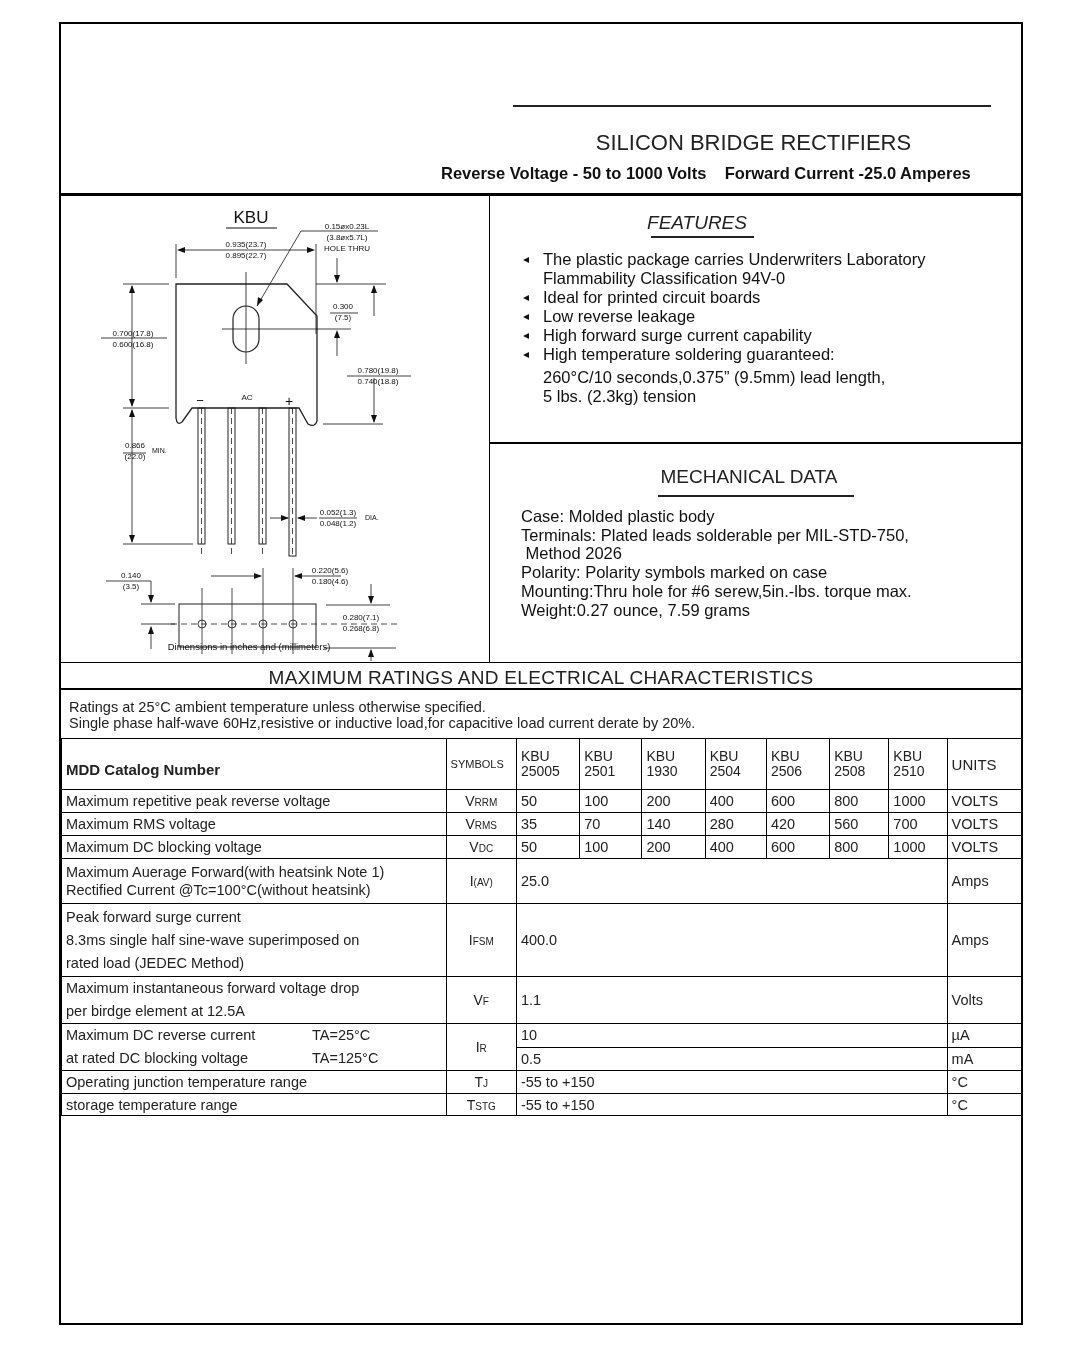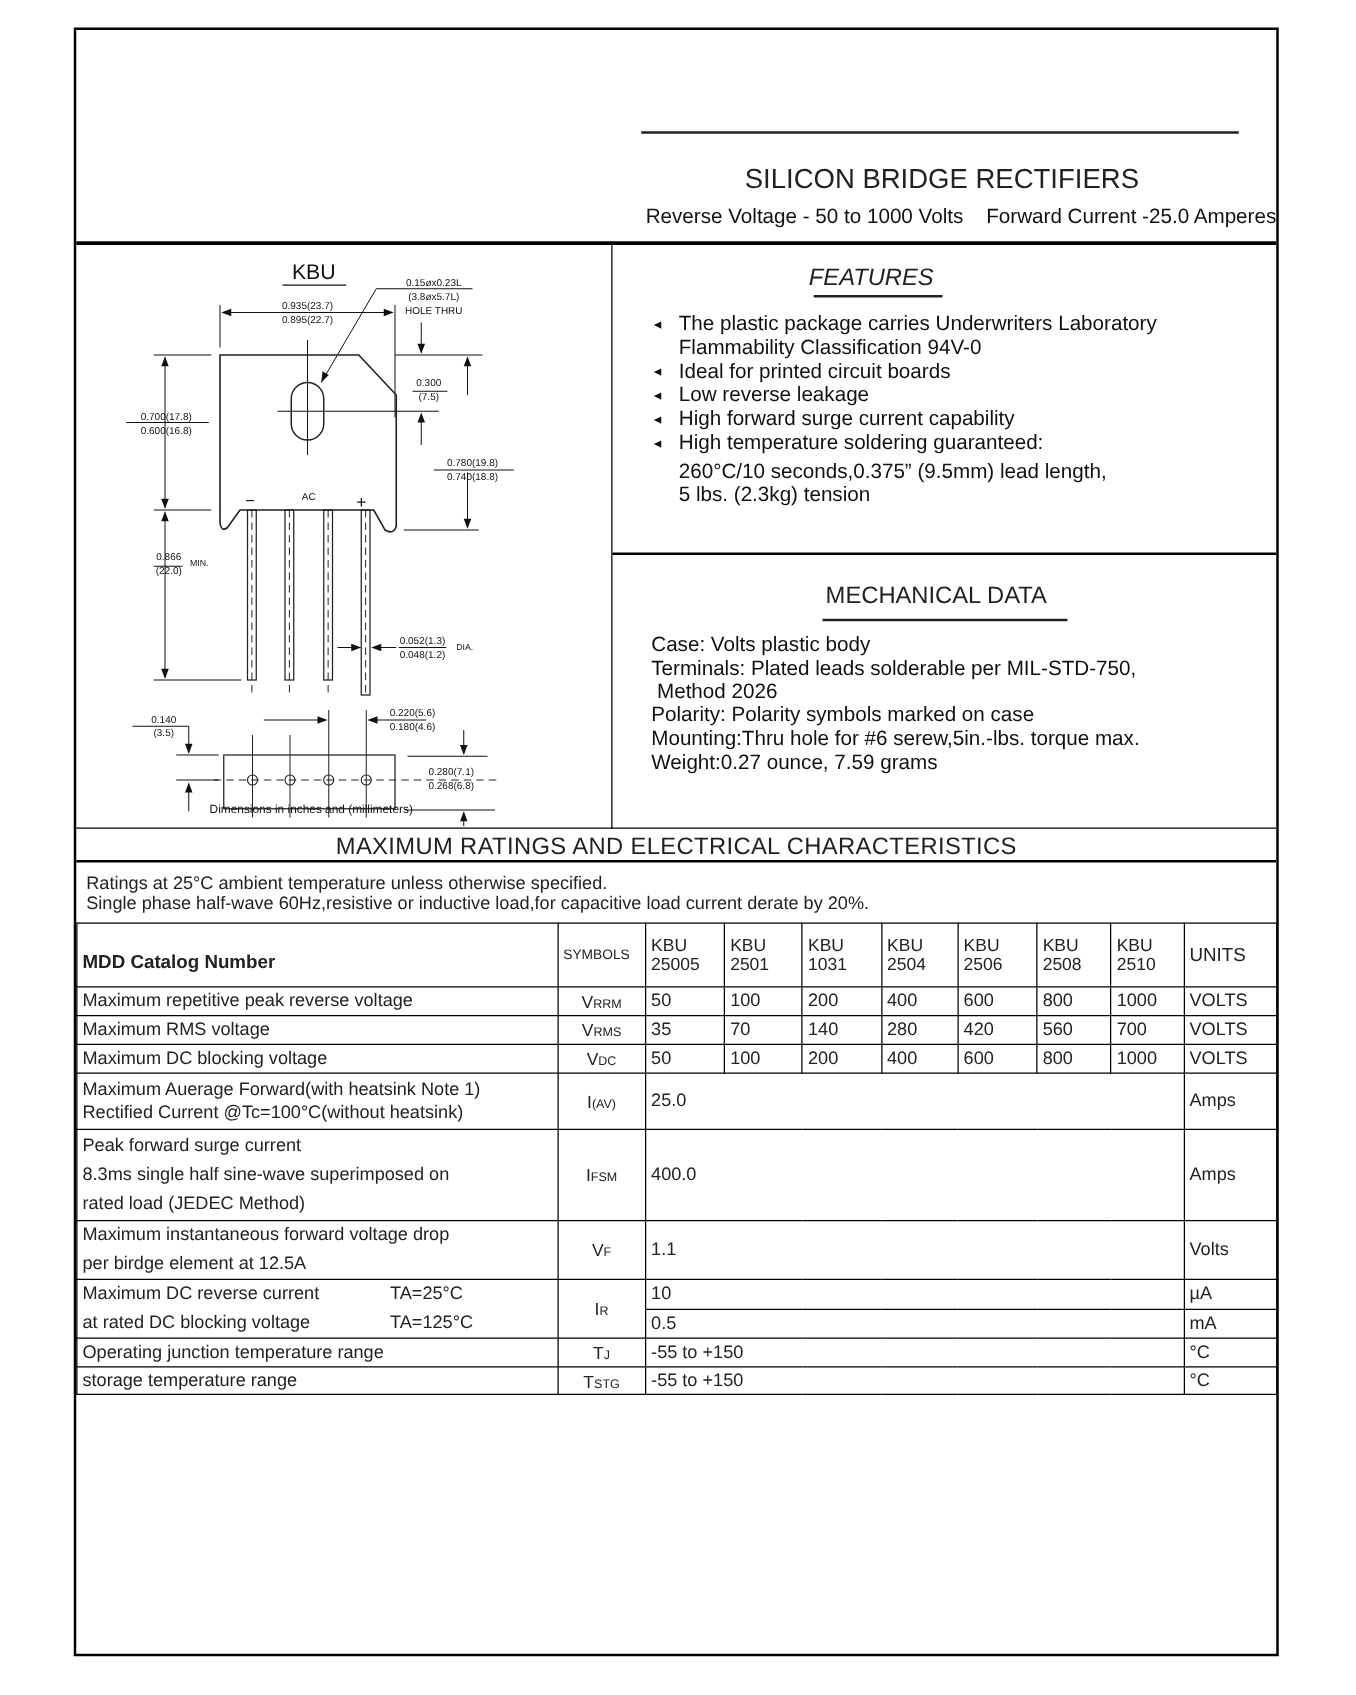--- a/index.html
+++ b/index.html
@@ -2,21 +2,21 @@
 <html><head>
 <meta charset="utf-8">
 <style>
   html, body { margin: 0; padding: 0; background: #ffffff; }
   body { width: 1085px; height: 1356px; position: relative; font-family: "Liberation Sans", "DejaVu Sans", sans-serif; color: #111; }
   .page { position: absolute; left: 59px; top: 22px; width: 964px; height: 1303px; border: 2px solid #000; box-sizing: border-box; }
   .abs { position: absolute; }
   .title { left: 455px; top: 30px; width: 475px; text-align: center; font-size: 38px; letter-spacing: 0.5px; color: #222; }
   .title-rule { left: 452px; top: 81px; width: 478px; height: 2px; background: #222; }
   .subtitle { left: 455px; top: 106px; width: 475px; text-align: center; font-size: 22px; color: #222; }
-  .specline { left: 380px; top: 140px; width: 580px; text-align: right; font-size: 16.5px; color: #111; white-space: pre; }
+  .specline { left: 380px; top: 140px; width: 580px; font-size: 16.5px; color: #111; white-space: pre; font-weight: bold; }
   .hdr-rule { left: 0; top: 169px; width: 960px; height: 3px; background: #000; }
   .vdiv { left: 428px; top: 172px; width: 1px; height: 467px; background: #000; }
   .mech-rule { left: 429px; top: 418px; width: 531px; height: 2px; background: #000; }
   .sec-title { text-align: center; font-size: 19px; color: #222; }
   .sec-underline { height: 2px; background: #222; }
   .feat-list { left: 462px; top: 226px; width: 495px; font-size: 16.5px; line-height: 19px; color: #111; }
   .feat-item { position: relative; padding-left: 20px; }
   .feat-item .bullet { position: absolute; left: 0; top: 0; font-size: 12px; }
   .feat-cont { padding-left: 20px; margin-top: 4px; }
   .mech-list { left: 460px; top: 483px; width: 495px; font-size: 16.5px; line-height: 18.7px; color: #111; }
@@ -187,21 +187,21 @@
     <div class="feat-cont">
       <div>260°C/10 seconds,0.375” (9.5mm) lead length,</div>
       <div>5 lbs. (2.3kg) tension</div>
     </div>
   </div>
   <div class="abs mech-rule"></div>
 
   <div class="abs sec-title" style="left:429px;top:442px;width:530px;padding-right:12px;box-sizing:border-box;">MECHANICAL DATA</div>
   <div class="abs sec-underline" style="left:597px;top:471px;width:196px;"></div>
   <div class="abs mech-list">
-    <div>Case: Volts plastic body</div>
+    <div>Case: Molded plastic body</div>
     <div>Terminals: Plated leads solderable per MIL-STD-750,</div>
     <div style="white-space:pre"> Method 2026</div>
     <div>Polarity: Polarity symbols marked on case</div>
     <div>Mounting:Thru hole for #6 serew,5in.-lbs. torque max.</div>
     <div>Weight:0.27 ounce, 7.59 grams</div>
   </div>
 
   <div class="abs ratings-top"></div>
   <div class="abs ratings-title">MAXIMUM RATINGS AND ELECTRICAL CHARACTERISTICS</div>
   <div class="abs ratings-rule"></div>
@@ -230,21 +230,21 @@
       <td class="c model-cell">
             <div>KBU</div>
             <div>25005</div>
           </td>
       <td class="c model-cell">
             <div>KBU</div>
             <div>2501</div>
           </td>
       <td class="c model-cell">
             <div>KBU</div>
-            <div>1031</div>
+            <div>1930</div>
           </td>
       <td class="c model-cell">
             <div>KBU</div>
             <div>2504</div>
           </td>
       <td class="c model-cell">
             <div>KBU</div>
             <div>2506</div>
           </td>
       <td class="c model-cell">

